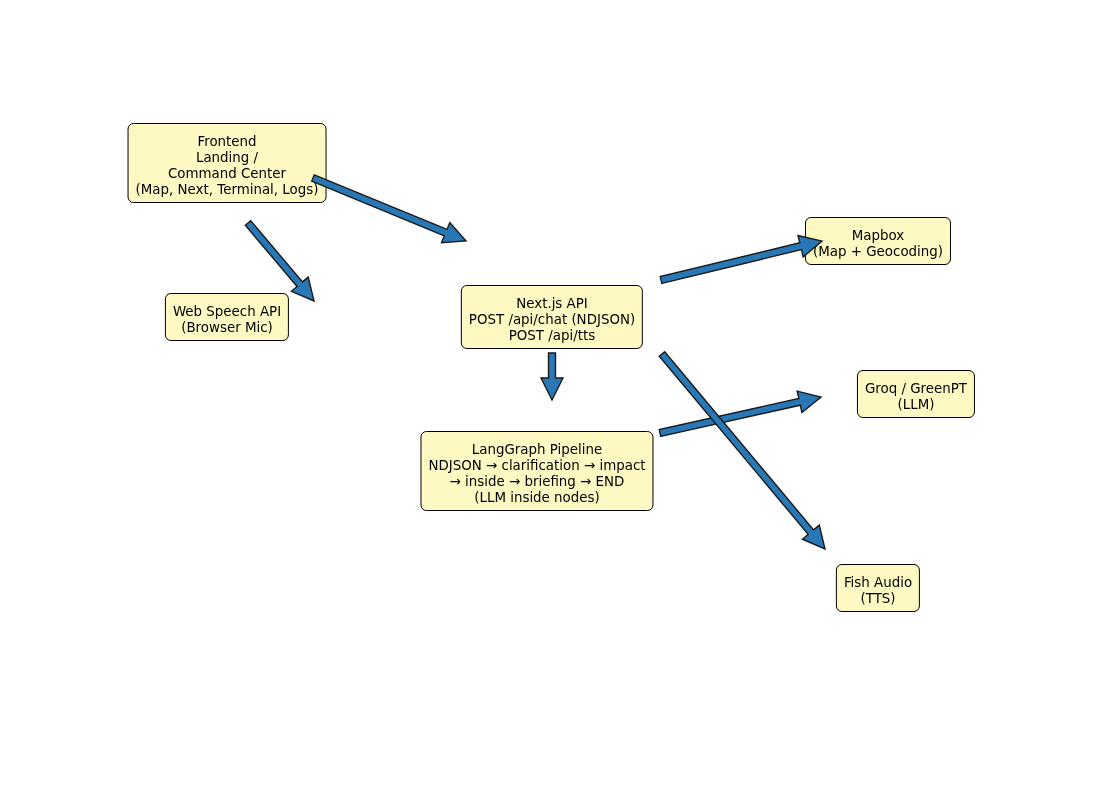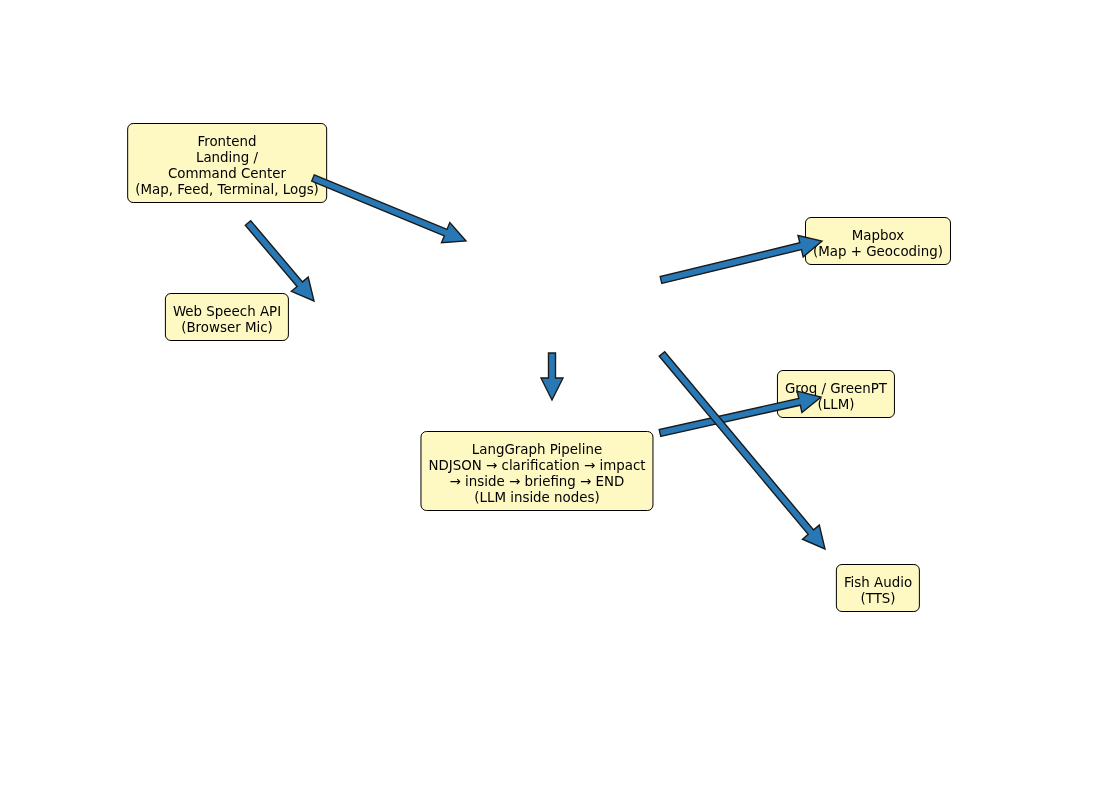--- a/index.html
+++ b/index.html
@@ -48,35 +48,40 @@
       <polygon points="661.8,283.4 801.4,249.6 803.2,256.9 822.0,241.0 798.0,235.5 799.8,242.8 660.2,276.6" fill="#2878b5" stroke="#1a1a1a" stroke-width="1.4" stroke-linejoin="miter"></polygon>
       <polygon points="548.5,353.0 548.5,378.0 541.0,378.0 552.0,400.0 563.0,378.0 555.5,378.0 555.5,353.0" fill="#2878b5" stroke="#1a1a1a" stroke-width="1.4" stroke-linejoin="miter"></polygon>
       <polygon points="660.8,436.4 800.3,405.2 801.9,412.5 821.0,397.0 797.1,391.1 798.8,398.4 659.2,429.6" fill="#2878b5" stroke="#1a1a1a" stroke-width="1.4" stroke-linejoin="miter"></polygon>
       <polygon points="659.3,356.2 808.2,534.4 802.5,539.2 825.0,549.0 819.3,525.1 813.6,529.9 664.7,351.8" fill="#2878b5" stroke="#1a1a1a" stroke-width="1.4" stroke-linejoin="miter"></polygon>
     </svg>
 
   <div class="node" style="left: 227px; top: 163px;">
     <div>Frontend</div>
     <div>Landing /</div>
     <div>Command Center</div>
-    <div>(Map, Feed, Terminal, Logs)</div>
+    <div>(Map, Next, Terminal, Logs)</div>
   </div>
 
   <div class="node" style="left: 227px; top: 317px;">
     <div>Web Speech API</div>
     <div>(Browser Mic)</div>
   </div>
 
+  <div class="node" style="left: 552px; top: 317px;">
+    <div>Next.js API</div>
+    <div>POST /api/chat (NDJSON)</div>
+    <div>POST /api/tts</div>
+  </div>
 
   <div class="node" style="left: 878px; top: 241px;">
     <div>Mapbox</div>
     <div>(Map + Geocoding)</div>
   </div>
 
-  <div class="node" style="left: 836px; top: 394px;">
+  <div class="node" style="left: 916px; top: 394px;">
     <div>Groq / GreenPT</div>
     <div>(LLM)</div>
   </div>
 
   <div class="node" style="left: 537px; top: 471px;">
     <div>LangGraph Pipeline</div>
     <div>NDJSON → clarification → impact</div>
     <div>→ inside → briefing → END</div>
     <div>(LLM inside nodes)</div>
   </div>

